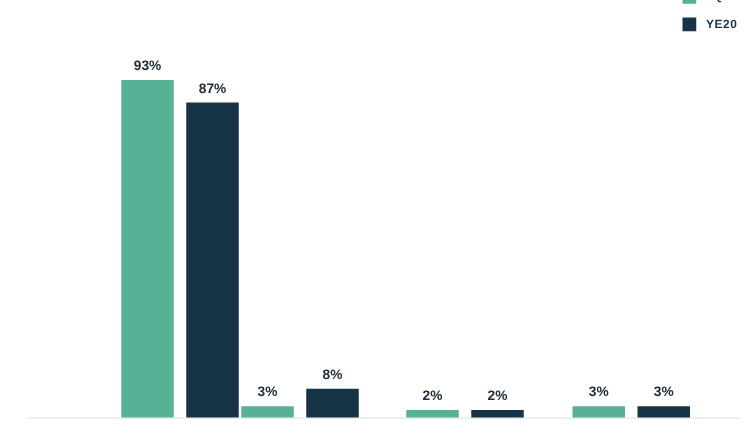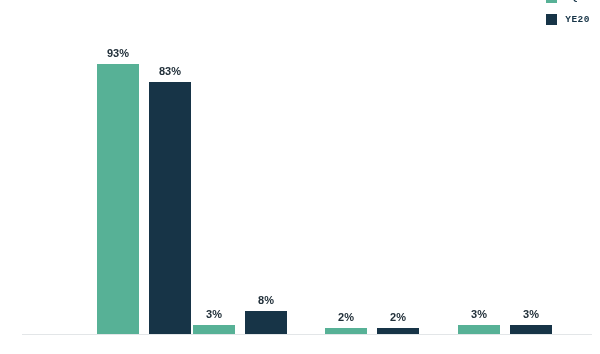--- a/index.html
+++ b/index.html
@@ -18,21 +18,21 @@
   }
   .title-line2{
     font-size:9.5px;font-weight:700;letter-spacing:.55px;color:#173447;
     white-space:nowrap;line-height:11px;margin-top:1px;
   }
 
   
   .legend{position:absolute;right:10px;top:-12px;}
   .legend-item{display:flex;align-items:center;height:18px;margin-bottom:4px;}
   .legend-swatch{width:11px;height:11px;display:inline-block;margin-right:8px;flex:none;}
-  .legend-label{font-size:9.5px;font-weight:700;letter-spacing:.5px;color:#173447;font-family:Liberation Mono, monospace;}
+  .legend-label{font-size:9.5px;font-weight:700;letter-spacing:.5px;color:#173447;}
 
   
   .plot{position:absolute;left:0;top:0;width:600px;height:354px;}
   .baseline{
     position:absolute;left:22px;right:8px;top:334px;height:1px;
     background:#e3e6e8;
   }
   .group{position:absolute;bottom:20px;height:314px;}
   .bars{position:absolute;bottom:0;left:0;display:flex;align-items:flex-end;
         height:290px;}
@@ -67,21 +67,21 @@
   <div class="plot">
     <div class="baseline"></div>
     <div id="groups">
         <div class="group" style="left: 61px; width: 94px;">
           <div class="bars" style="width: 94px; gap: 10px; padding-left: 36px;">
             <div class="barwrap" style="width: 42px;">
               <span class="bar-label" style="bottom: 275px; color: rgb(34, 48, 58);">93%</span>
               <div class="bar" style="height: 270px; background: rgb(87, 177, 150);"></div>
             </div>
             <div class="barwrap" style="width: 42px;">
-              <span class="bar-label" style="bottom: 257px; color: rgb(34, 48, 58);">83%</span>
+              <span class="bar-label" style="bottom: 257px; color: rgb(34, 48, 58);">87%</span>
               <div class="bar" style="height: 252px; background: rgb(23, 52, 71);"></div>
             </div>
           </div>
         </div>
         <div class="group" style="left: 193px; width: 94px;">
           <div class="bars" style="width: 94px; gap: 10px;">
             <div class="barwrap" style="width: 42px;">
               <span class="bar-label" style="bottom: 14px; color: rgb(34, 48, 58);">3%</span>
               <div class="bar" style="height: 9px; background: rgb(87, 177, 150);"></div>
             </div>

